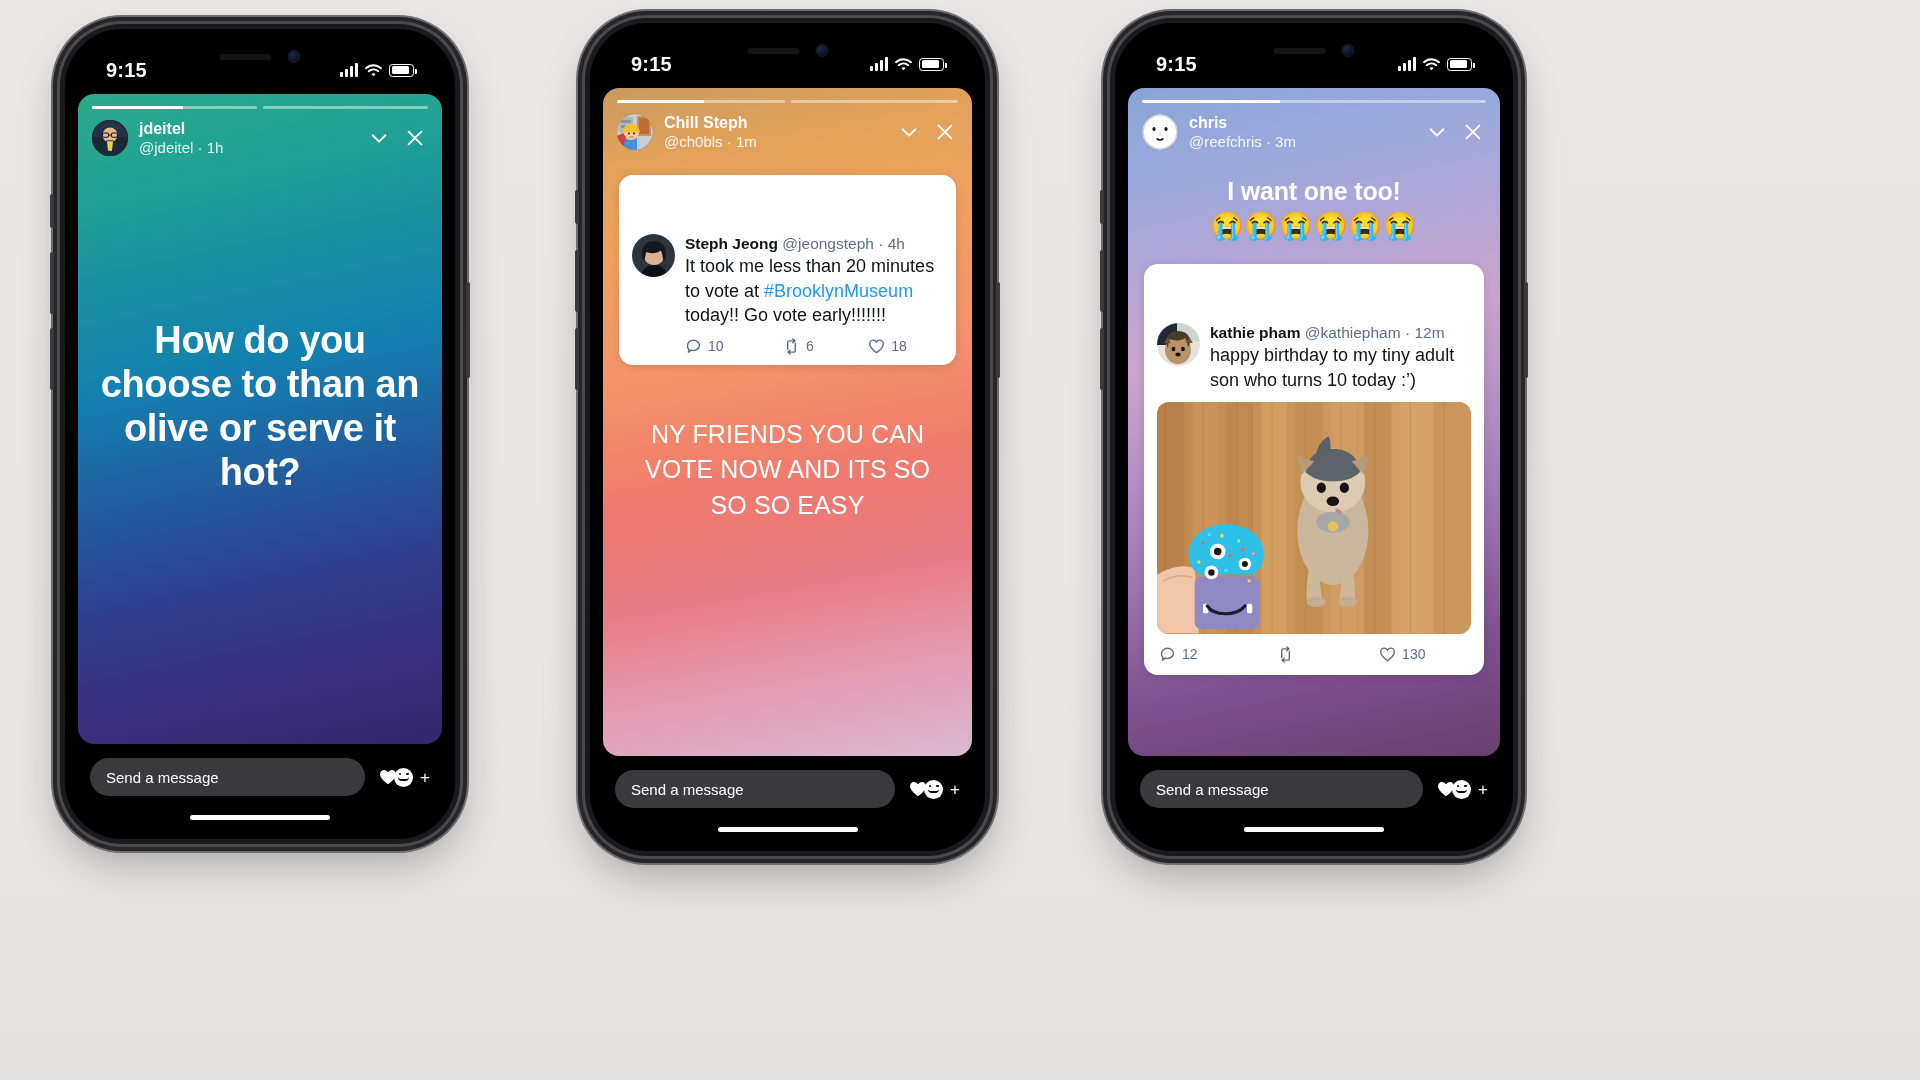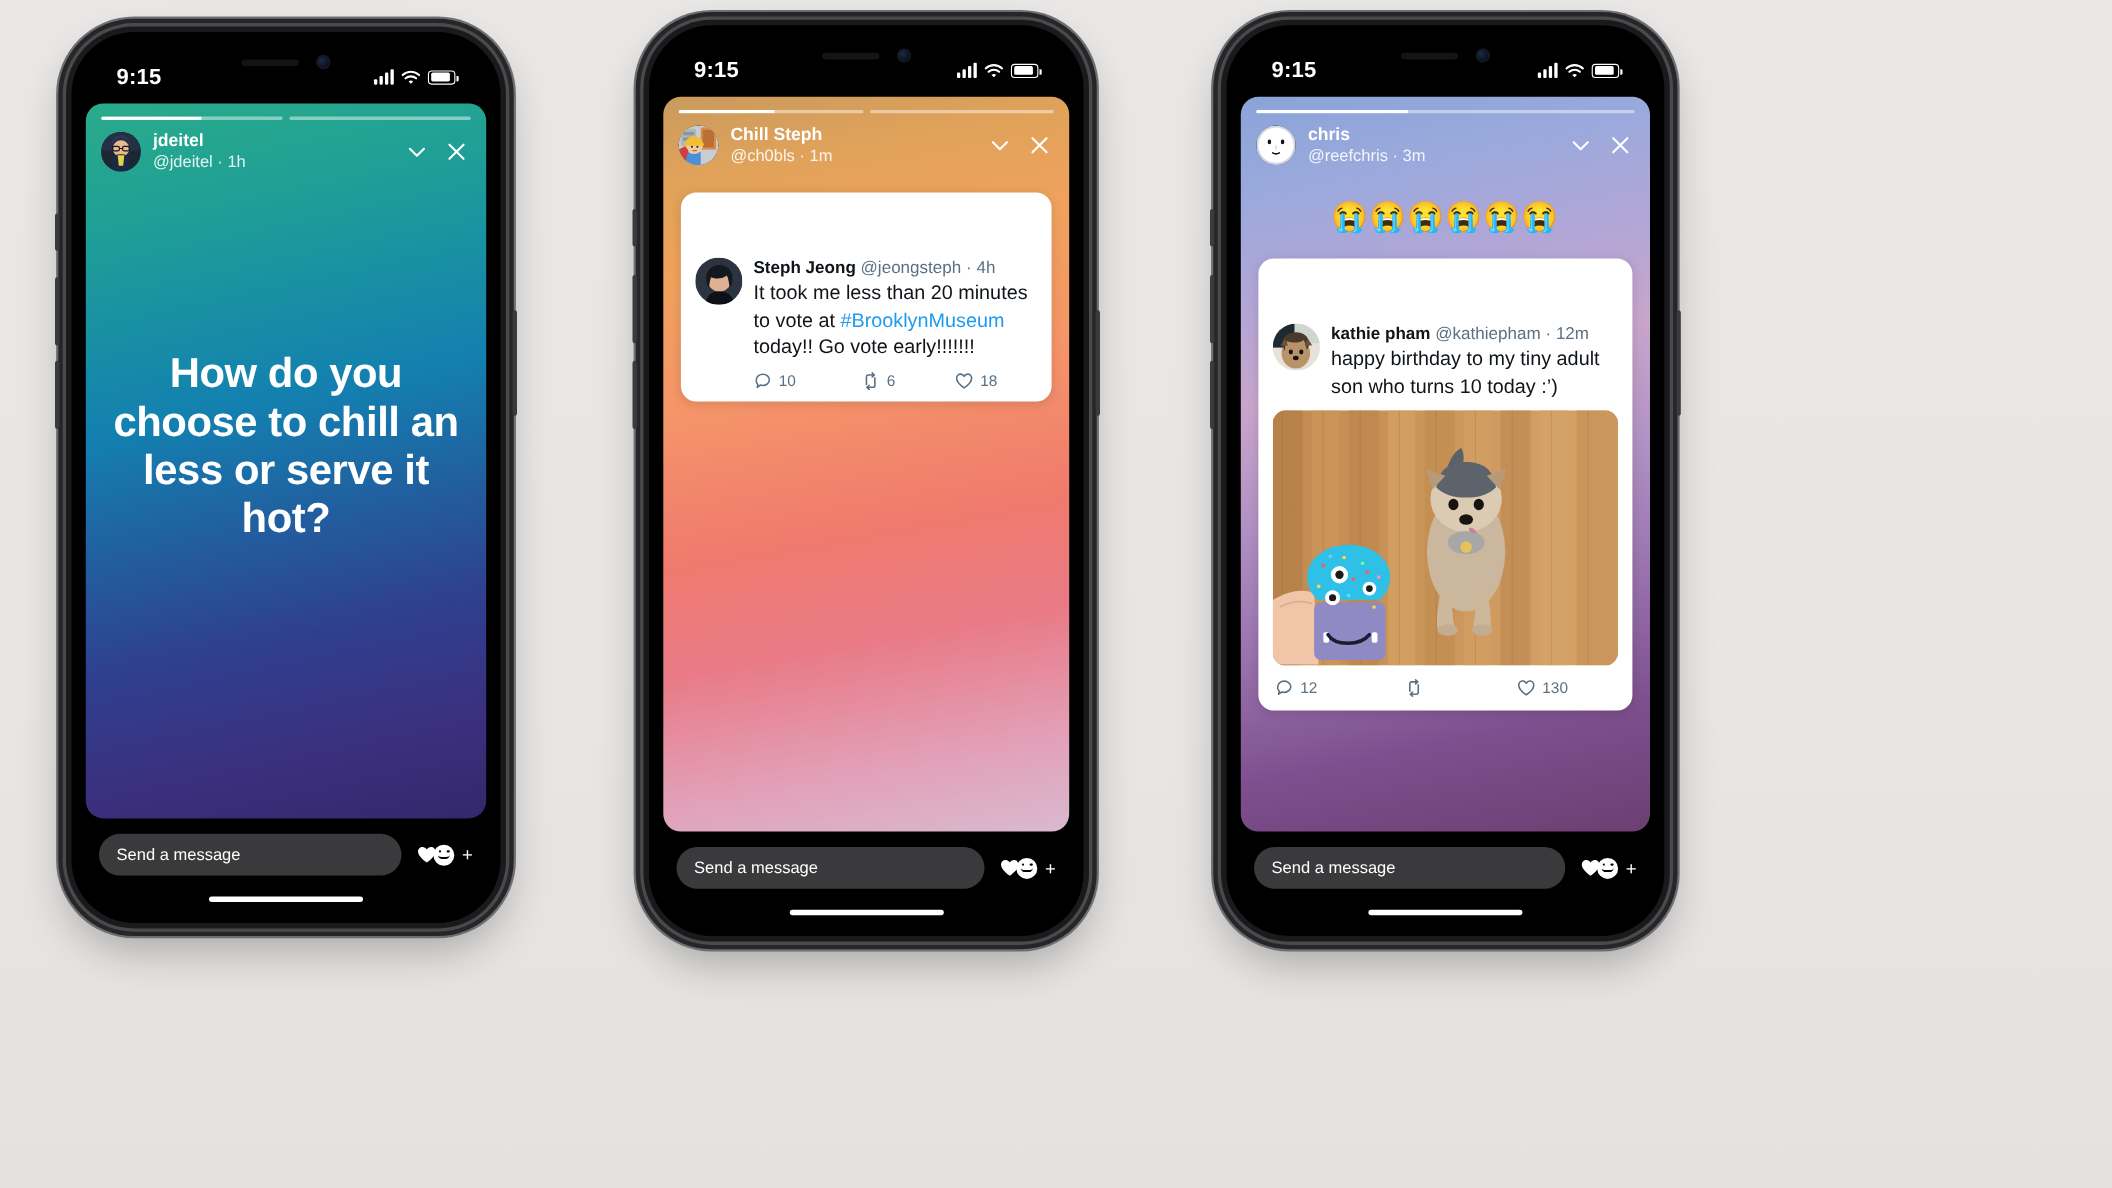--- a/index.html
+++ b/index.html
@@ -252,21 +252,21 @@
                 <path d="M5 9l7 7 7-7"></path>
               </svg>
             <svg class="ic" viewBox="0 0 24 24">
                 <path d="M5 5l14 14M19 5L5 19"></path>
               </svg>
           </div>
         </div>
 
         <div class="story-body">
           <div class="flex-sp"></div>
-          <div class="big-text">How do you choose to chill an less or serve it hot?</div>
+          <div class="big-text">How do you choose to than an olive or serve it hot?</div>
           <div class="flex-sp" style="flex:1.55"></div>
         </div>
       </div>
 
       <div class="composer">
         <div class="msgbox">Send a message</div>
         <div class="react">
           <div class="heart">
             <svg viewBox="0 0 20 18">
                 <path d="M10 17S1 11.2 1 5.8C1 2.9 3.2 1 5.6 1 7.5 1 9.1 2.1 10 3.6 10.9 2.1 12.5 1 14.4 1 16.8 1 19 2.9 19 5.8 19 11.2 10 17 10 17z" fill="#fff"></path>
@@ -404,20 +404,21 @@
                         <path d="M10 17.2S2 11.9 2 6.9c0-2.6 2-4.4 4.2-4.4 1.7 0 3.1 1 3.8 2.4.7-1.4 2.1-2.4 3.8-2.4C16 2.5 18 4.3 18 6.9c0 5-8 10.3-8 10.3z"></path>
                       </svg>
                     <span>18</span>
                   </div>
                 </div>
               </div>
             </div>
           </div>
 
           <div style="height:52px"></div>
+          <div class="mid-text">NY FRIENDS YOU CAN VOTE NOW AND ITS SO SO SO EASY</div>
           <div class="flex-sp"></div>
         </div>
       </div>
 
       <div class="composer">
         <div class="msgbox">Send a message</div>
         <div class="react">
           <div class="heart">
             <svg viewBox="0 0 20 18">
                 <path d="M10 17S1 11.2 1 5.8C1 2.9 3.2 1 5.6 1 7.5 1 9.1 2.1 10 3.6 10.9 2.1 12.5 1 14.4 1 16.8 1 19 2.9 19 5.8 19 11.2 10 17 10 17z" fill="#fff"></path>
@@ -501,20 +502,21 @@
                 <path d="M5 9l7 7 7-7"></path>
               </svg>
             <svg class="ic" viewBox="0 0 24 24">
                 <path d="M5 5l14 14M19 5L5 19"></path>
               </svg>
           </div>
         </div>
 
         <div class="story-body">
           <div style="height:26px"></div>
+          <div class="top-text">I want one too!</div>
           <div class="emoji-row">😭😭😭😭😭😭</div>
           <div style="height:22px"></div>
 
           <div class="tweet">
             <div class="tw-row">
               <div class="tw-av">
                 <svg viewBox="0 0 43 43">
                   <rect width="43" height="43" fill="#e6e2da"></rect>
                   <rect x="0" y="0" width="20" height="22" fill="#1d2a33"></rect>
                   <rect x="20" y="0" width="23" height="18" fill="#cfd6cf"></rect>

